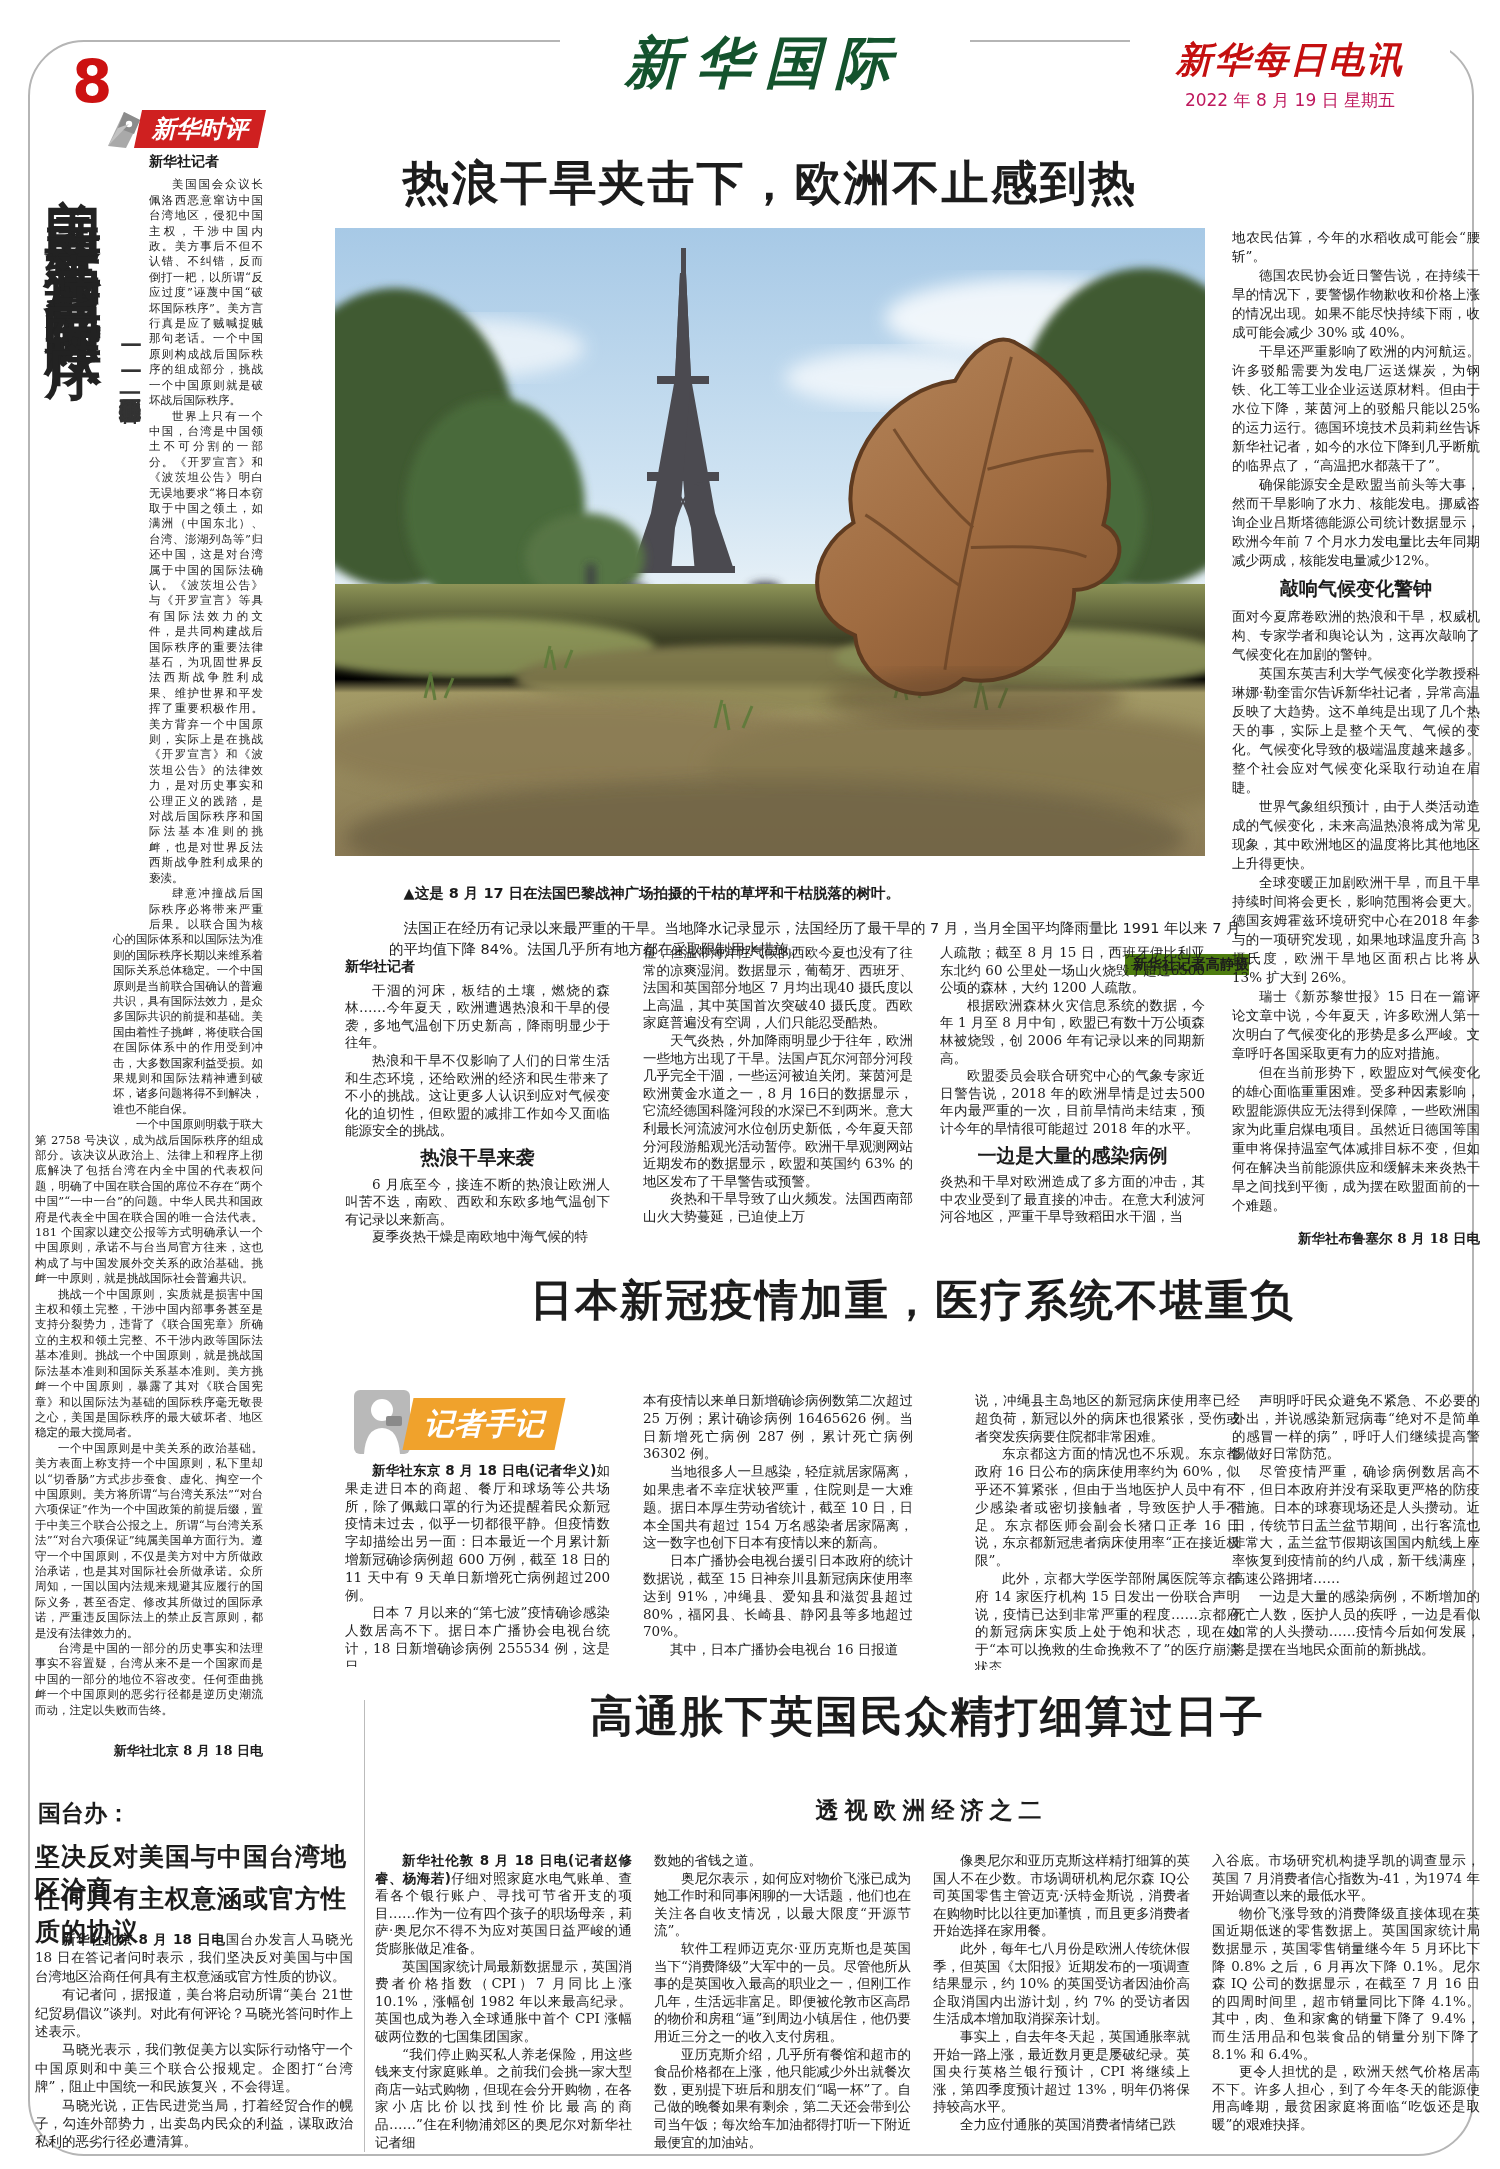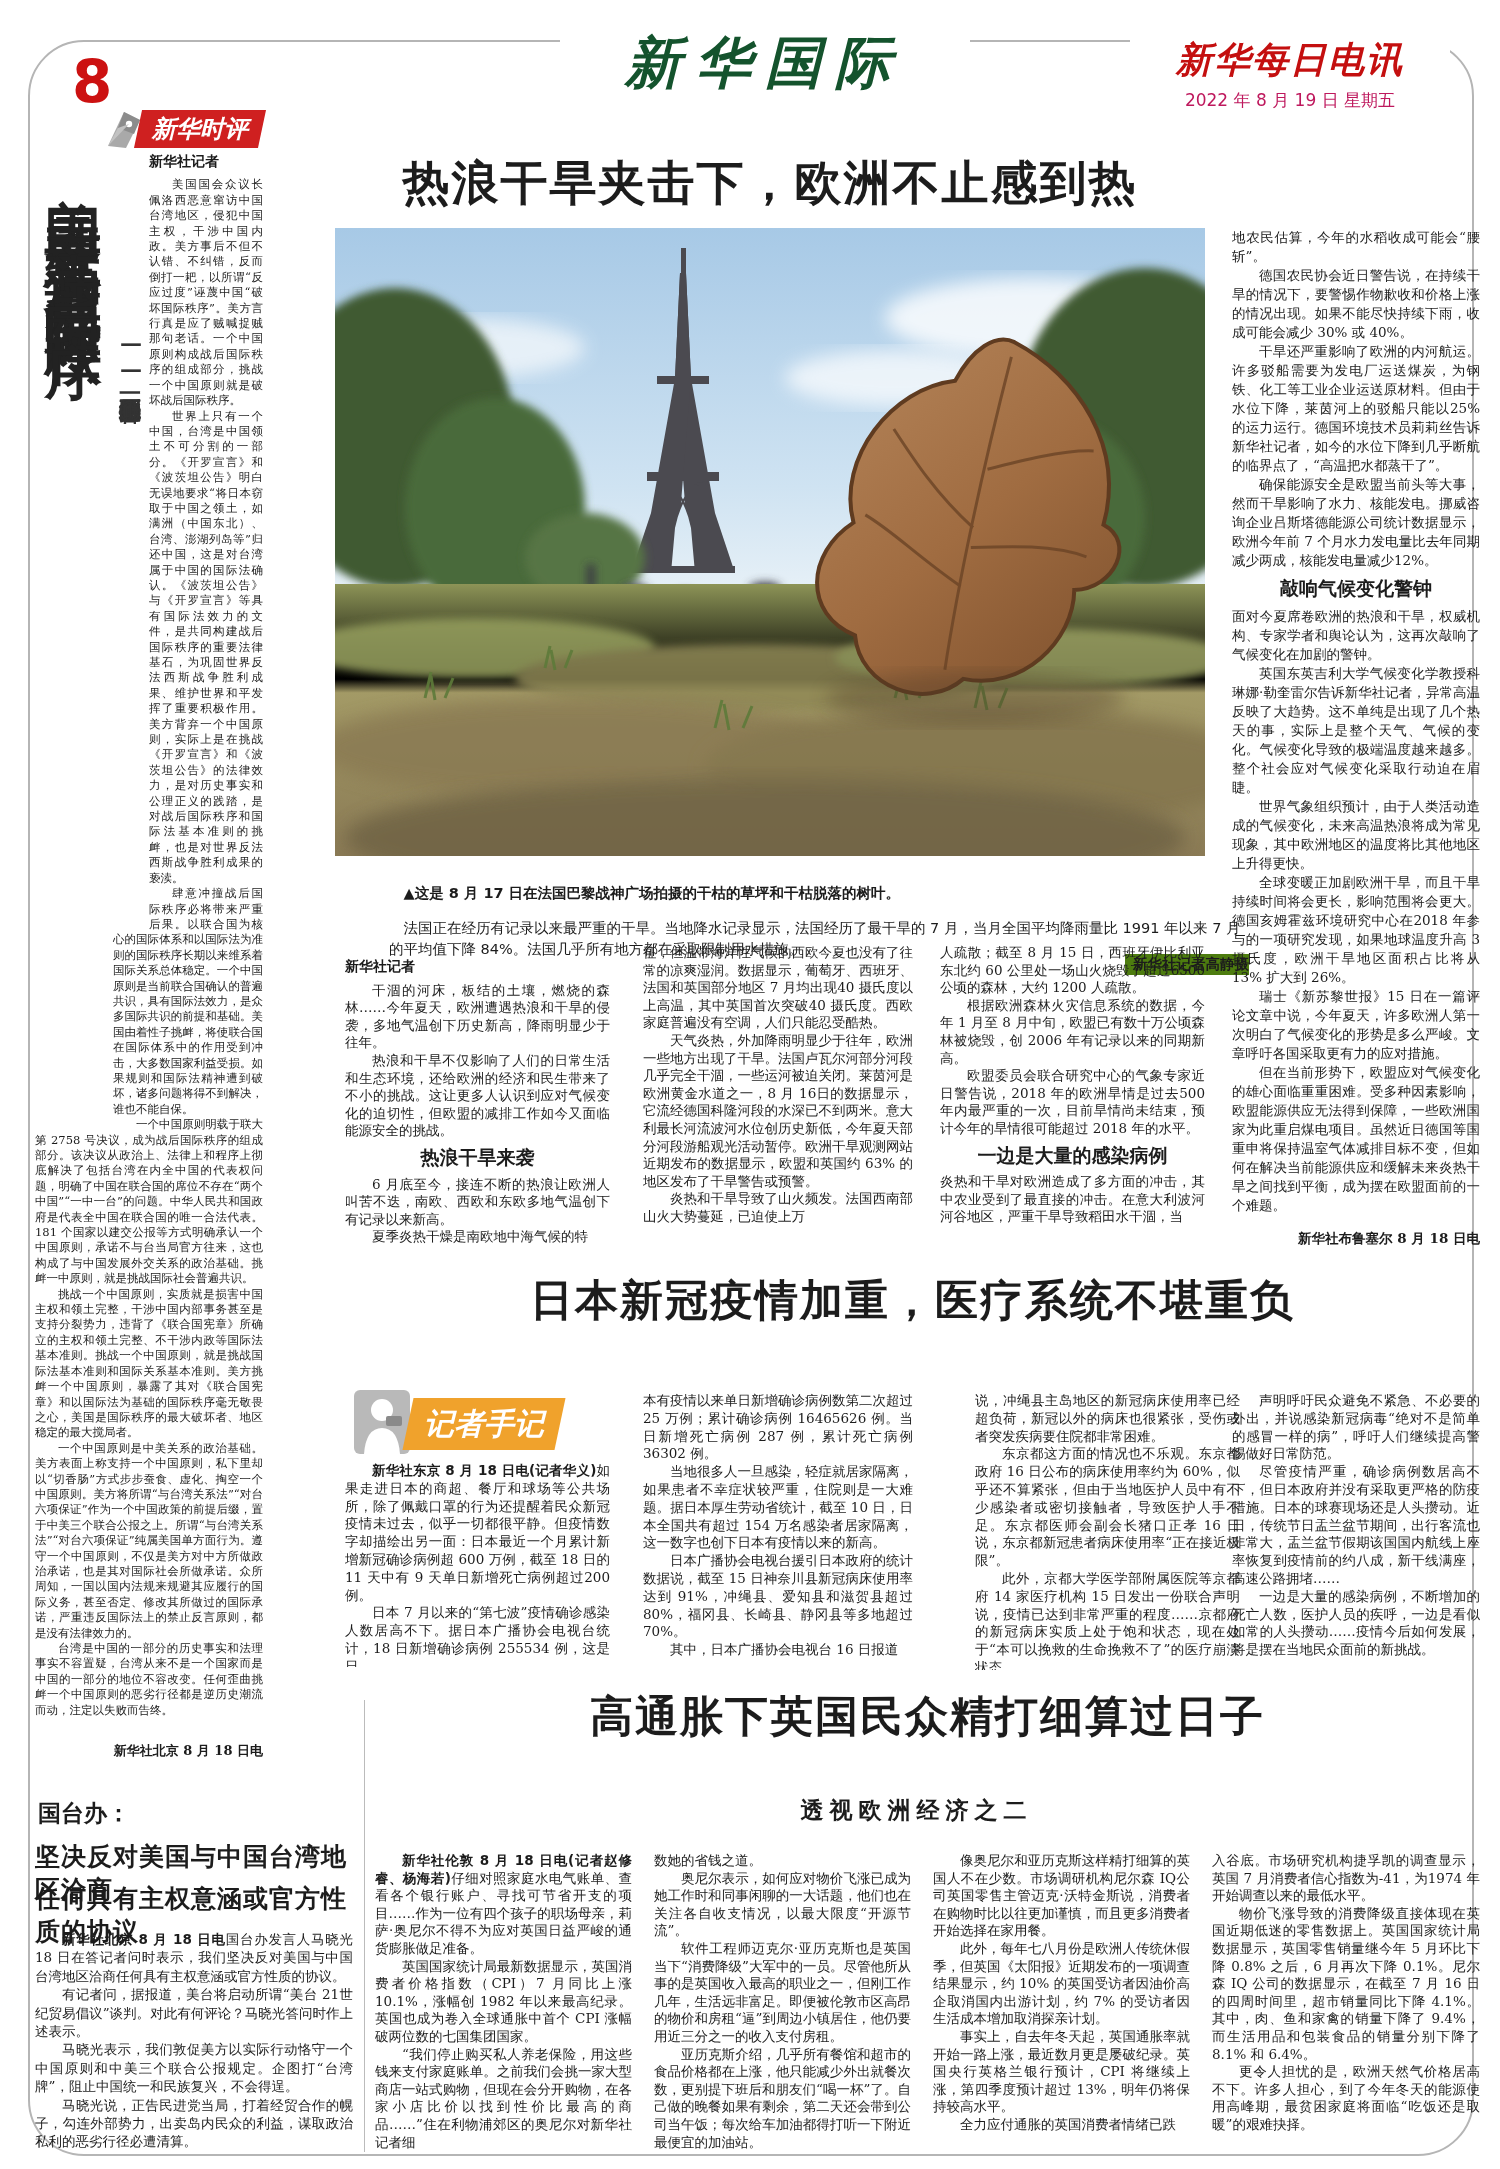--- a/index.html
+++ b/index.html
@@ -50,21 +50,21 @@
   .eu-body .byline{font-size:14px;margin-bottom:6px;}
   
   .jp-headline{position:absolute;left:345px;top:1272px;width:1135px;text-align:center;font-size:43px;font-weight:900;letter-spacing:2px;}
   .badge-shouji{position:absolute;left:408px;top:1398px;width:152px;height:52px;background:#f0a22c;transform:skewX(-12deg);
         display:flex;align-items:center;justify-content:center;}
   .badge-shouji span{transform:skewX(12deg);color:#fff;font-weight:bold;font-size:30px;font-family:"DejaVu Sans","Liberation Sans",sans-serif;font-style:italic;}
   .reporter-ico{position:absolute;left:352px;top:1388px;width:60px;height:68px;}
   .jp-body{font-size:13.5px;line-height:17.8px;}
   
   .uk-headline{position:absolute;left:375px;top:1688px;width:1105px;text-align:center;font-size:43px;font-weight:900;letter-spacing:2px;}
-  .uk-kicker{position:absolute;left:364px;top:1795px;width:1105px;text-align:center;font-size:23px;font-weight:bold;letter-spacing:6px;}
+  .uk-kicker{position:absolute;left:379px;top:1795px;width:1105px;text-align:center;font-size:23px;font-weight:bold;letter-spacing:6px;}
   .uk-body{font-size:13.5px;line-height:17.6px;}
 </style>
 </head>
 <body>
 
 <div class="page">
   <div class="frame"></div>
 
   <div class="pagenum">8</div>
   <div class="section-title">新华国际</div>

